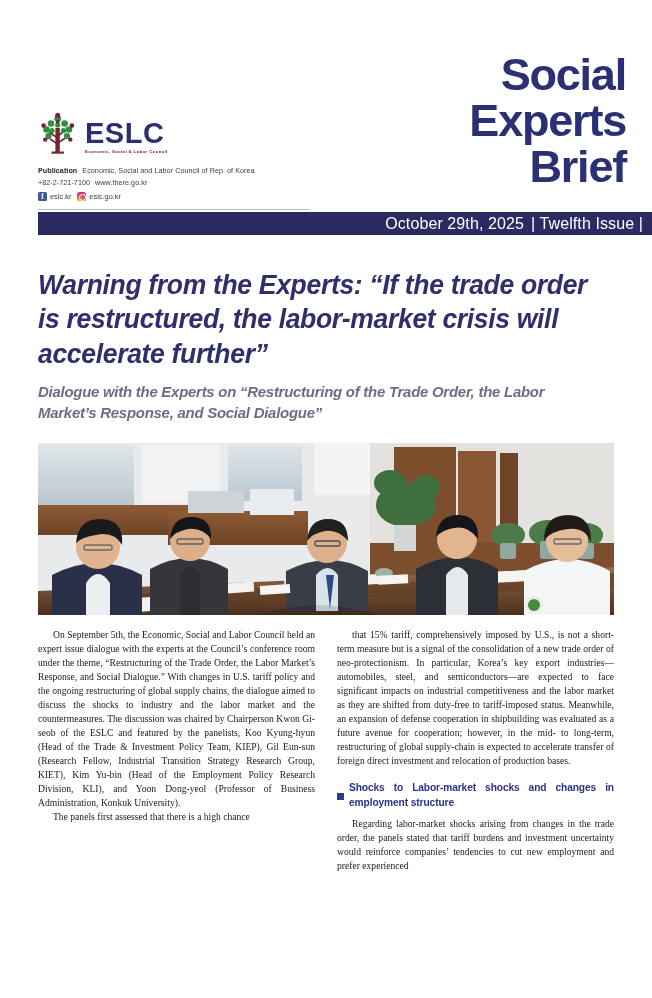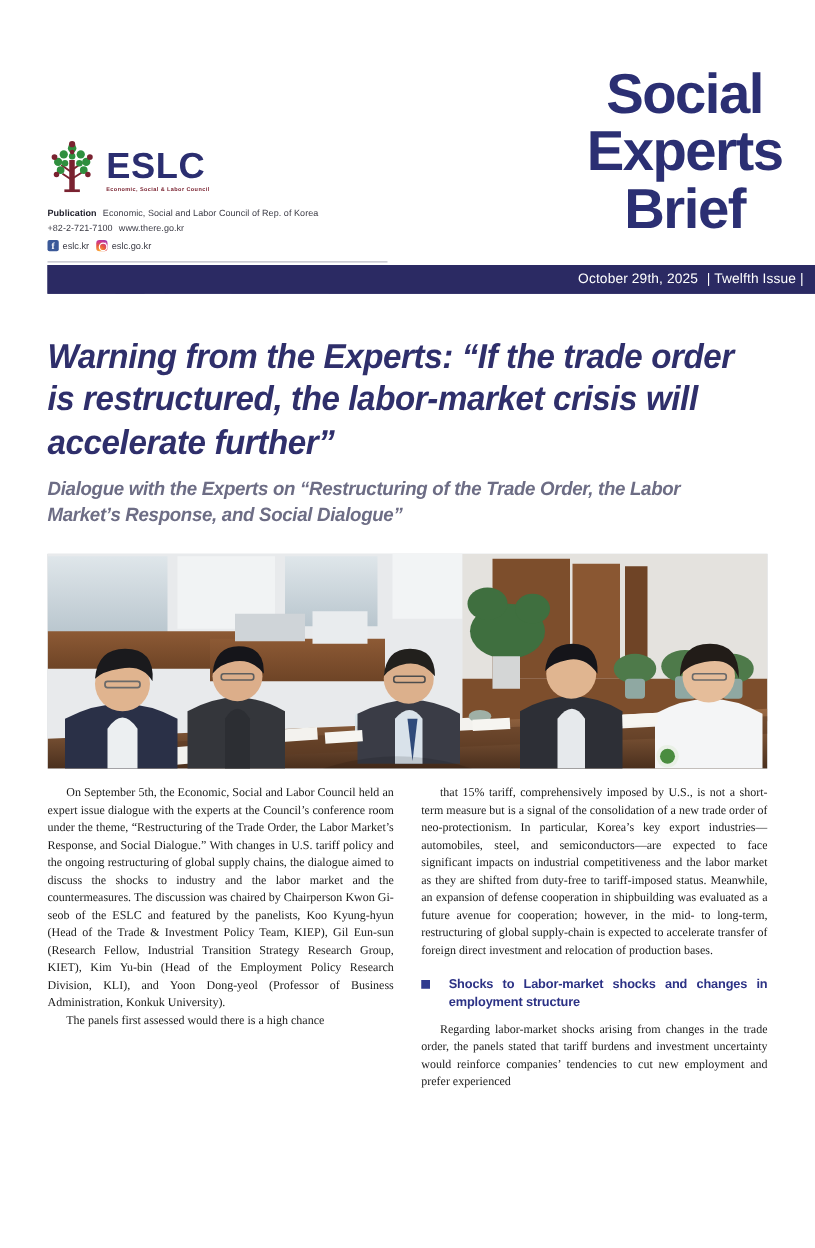--- a/index.html
+++ b/index.html
@@ -53,36 +53,36 @@
   }
   .ico-ig::after {
     content:""; position:absolute; right:1.3px; top:1.3px; width:1.3px; height:1.3px;
     background:#fff; border-radius:50%;
   }
   .brand-rule { margin-top: 8px; border-top: 1px solid #bcbcc6; width: 272px; }
 
   
   .mast-title {
     position: absolute; right: 26px; top: 52px;
-    text-align: center;
+    text-align: right;
     font-family: "Liberation Sans", sans-serif;
     font-weight: 700; font-size: 45px; line-height: 1.02;
     color: #2b2f73; letter-spacing: -1.2px;
   }
 
   
   .band-wrap { position: relative; height: 30px; }
   .band-deco { position: absolute; left: 0; top: -10px; width: 652px; height: 42px; overflow: hidden; }
   .band {
     position: absolute; left: 38px; top: 0; right: 0; height: 23px;
     background: #2b2a63; overflow: hidden;
   }
   .band-text {
     position: absolute; right: 9px; top: 0; height: 32px; line-height: 23px;
-    color: #ffffff; font-size: 11px; letter-spacing: .1px; white-space: nowrap;
+    color: #ffffff; font-size: 16px; letter-spacing: .1px; white-space: nowrap;
   }
   .band-text .issue { margin-left: 7px; }
 
   
   .headline {
     margin: 26px 30px 0 38px;
     font-family: "Liberation Sans", sans-serif;
     font-weight: 700; font-style: italic;
     font-size: 27.5px; line-height: 1.25;
     color: #2f2f6b; letter-spacing: -0.35px;
@@ -118,21 +118,21 @@
   }
   .col { width: 277px; }
   p.body {
     font-family: "Liberation Serif", serif;
     font-size: 9.6px; line-height: 1.465;
     color: #1a1a1a; text-align: justify;
     text-indent: 15px;
     margin-bottom: 0;
   }
   .sec-head {
-    display: flex; align-items: flex-start; gap: 15px;
+    display: flex; align-items: center; gap: 5px;
     margin: 13px 0 7px 0;
   }
   .sec-sq {
     width: 7px; height: 7px; background: #2f3a8f; flex: none; margin-top: 2.5px;
   }
   .sec-title {
     font-family: "Liberation Sans", sans-serif;
     font-weight: 700; font-size: 10.2px; line-height: 1.42;
     color: #2c3285; text-align: justify; letter-spacing: -.1px;
   }
@@ -362,21 +362,21 @@
 
       <path d="M220 172 Q280 152 340 172 Z" fill="#000" opacity=".12"></path>
     </svg>
   </div>
 
 
   <div class="columns">
 
     <div class="col">
       <p class="body">On September 5th, the Economic, Social and Labor Council held an expert issue dialogue with the experts at the Council’s conference room under the theme, “Restructuring of the Trade Order, the Labor Market’s Response, and Social Dialogue.” With changes in U.S. tariff policy and the ongoing restructuring of global supply chains, the dialogue aimed to discuss the shocks to industry and the labor market and the countermeasures. The discussion was chaired by Chairperson Kwon Gi-seob of the ESLC and featured by the panelists, Koo Kyung-hyun (Head of the Trade &amp; Investment Policy Team, KIEP), Gil Eun-sun (Research Fellow, Industrial Transition Strategy Research Group, KIET), Kim Yu-bin (Head of the Employment Policy Research Division, KLI), and Yoon Dong-yeol (Professor of Business Administration, Konkuk University).</p>
-      <p class="body">The panels first assessed would there is a high chance</p>
+      <p class="body">The panels first assessed that there is a high chance</p>
     </div>
 
     <div class="col">
       <p class="body">that 15% tariff, comprehensively imposed by U.S., is not a short-term measure but is a signal of the consolidation of a new trade order of neo-protectionism. In particular, Korea’s key export industries—automobiles, steel, and semiconductors—are expected to face significant impacts on industrial competitiveness and the labor market as they are shifted from duty-free to tariff-imposed status. Meanwhile, an expansion of defense cooperation in shipbuilding was evaluated as a future avenue for cooperation; however, in the mid- to long-term, restructuring of global supply-chain is expected to accelerate transfer of foreign direct investment and relocation of production bases.</p>
       <div class="sec-head">
         <span class="sec-sq"></span>
         <span class="sec-title">Shocks to Labor-market shocks and changes in employment structure</span>
       </div>
       <p class="body">Regarding labor-market shocks arising from changes in the trade order, the panels stated that tariff burdens and investment uncertainty would reinforce companies’ tendencies to cut new employment and prefer experienced</p>
     </div>

